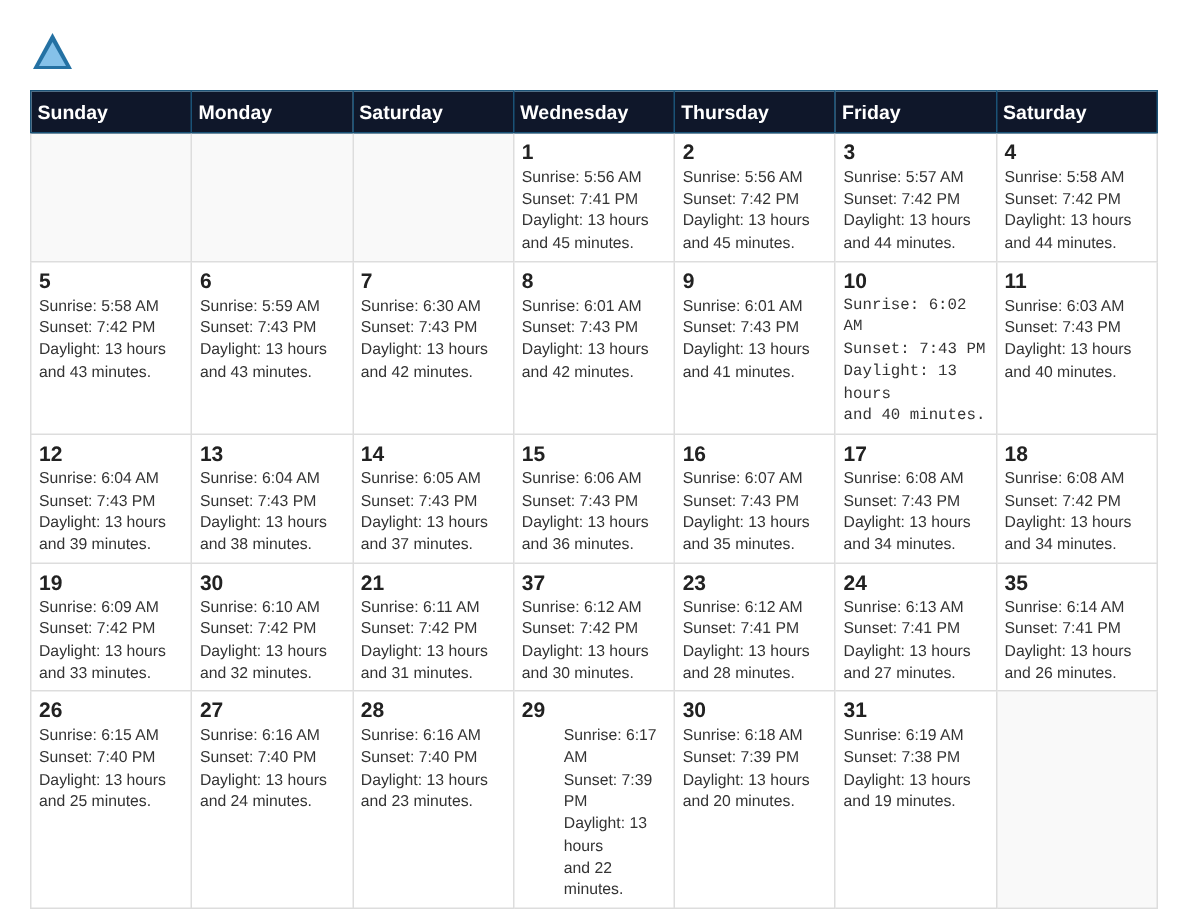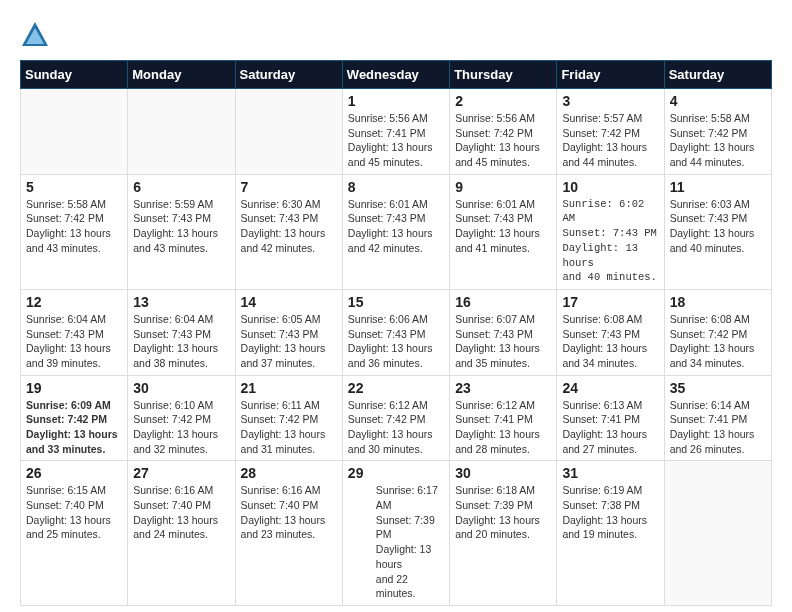--- a/index.html
+++ b/index.html
@@ -254,41 +254,41 @@
           <div class="day-number">18</div>
           <div class="day-info" style="white-space: pre-line;">Sunrise: 6:08 AM
 Sunset: 7:42 PM
 Daylight: 13 hours
 and 34 minutes.</div>
         </td>
       </tr>
       <tr>
         <td>
           <div class="day-number">19</div>
-          <div class="day-info" style="white-space: pre-line; font-weight: bold;">Sunrise: 6:09 AM
+          <div class="day-info" style="white-space: pre-line;">Sunrise: 6:09 AM
 Sunset: 7:42 PM
 Daylight: 13 hours
 and 33 minutes.</div>
         </td>
         <td>
           <div class="day-number">30</div>
           <div class="day-info" style="white-space: pre-line;">Sunrise: 6:10 AM
 Sunset: 7:42 PM
 Daylight: 13 hours
 and 32 minutes.</div>
         </td>
         <td>
           <div class="day-number">21</div>
           <div class="day-info" style="white-space: pre-line;">Sunrise: 6:11 AM
 Sunset: 7:42 PM
 Daylight: 13 hours
 and 31 minutes.</div>
         </td>
         <td>
-          <div class="day-number">22</div>
+          <div class="day-number">37</div>
           <div class="day-info" style="white-space: pre-line;">Sunrise: 6:12 AM
 Sunset: 7:42 PM
 Daylight: 13 hours
 and 30 minutes.</div>
         </td>
         <td>
           <div class="day-number">23</div>
           <div class="day-info" style="white-space: pre-line;">Sunrise: 6:12 AM
 Sunset: 7:41 PM
 Daylight: 13 hours

